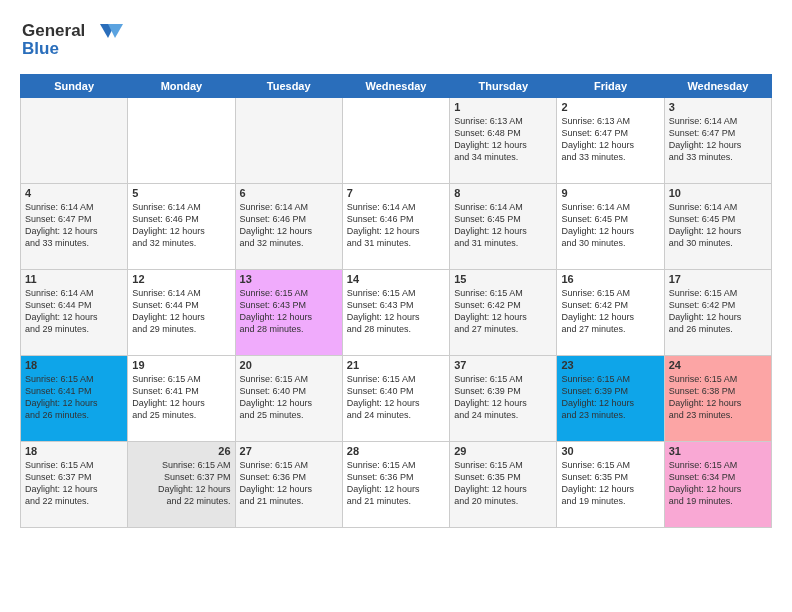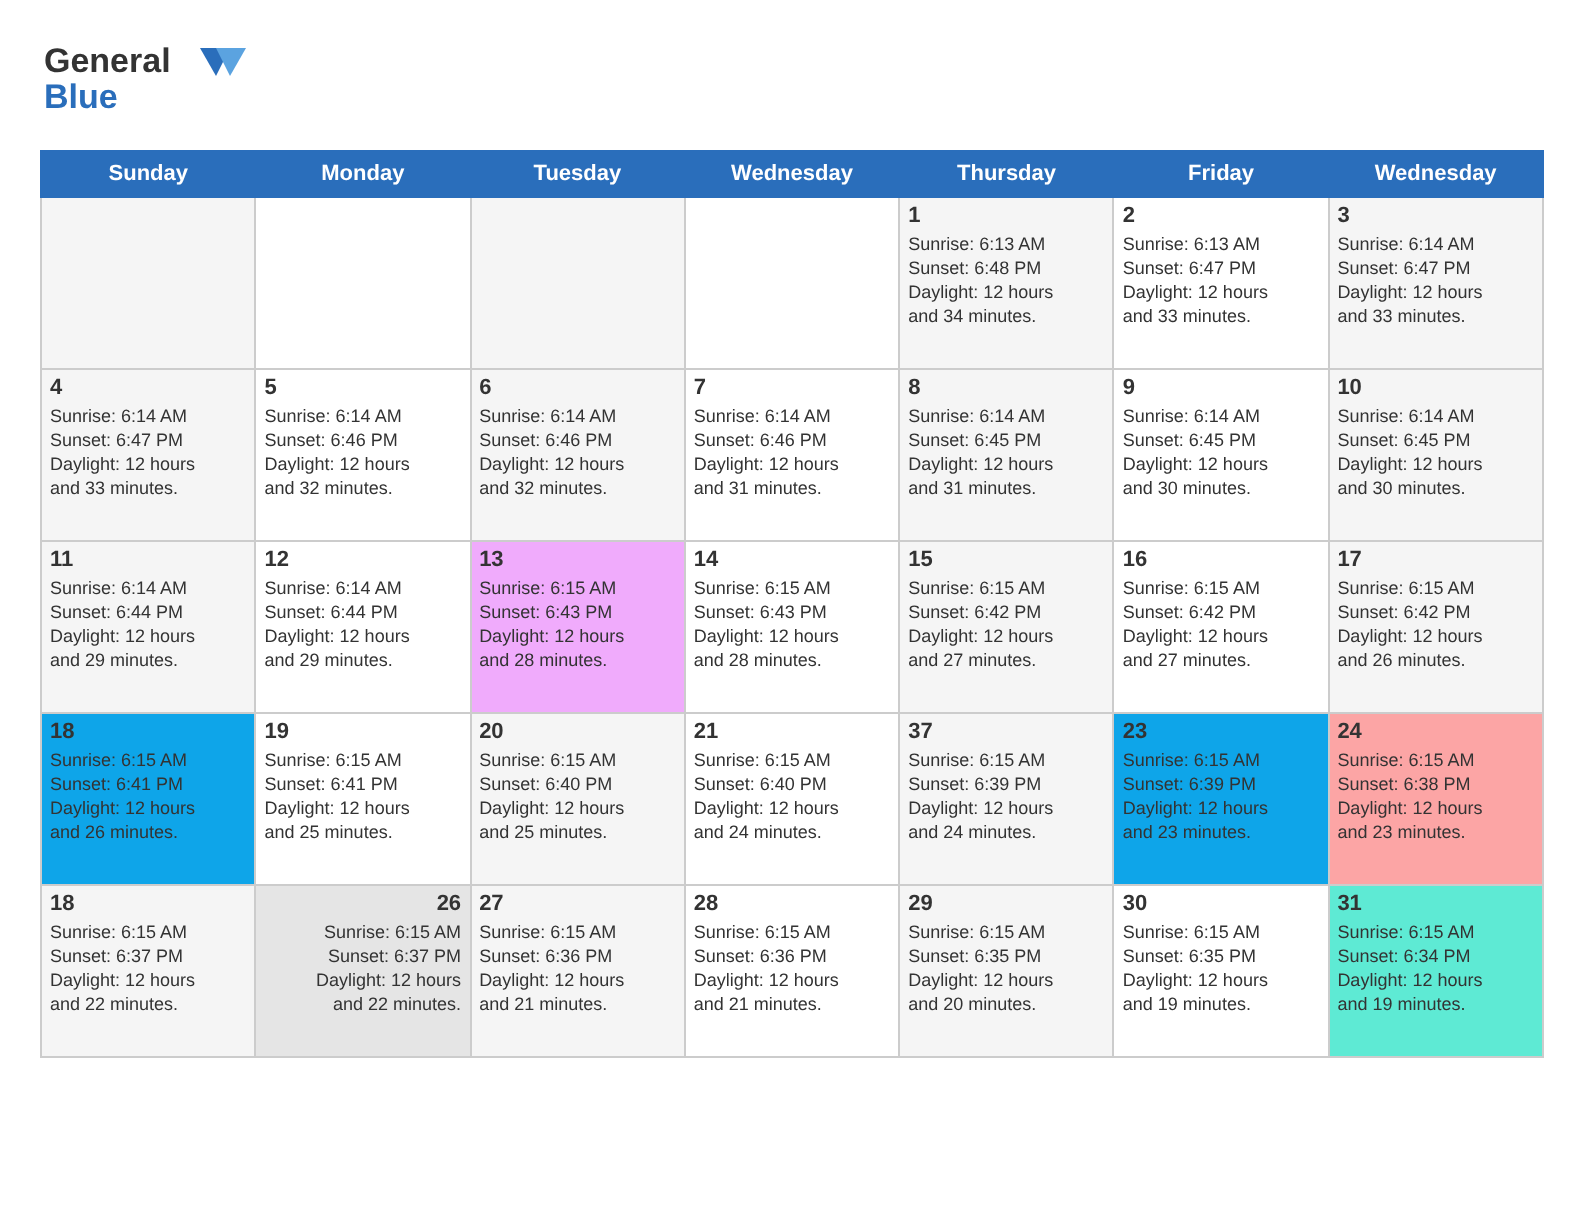--- a/index.html
+++ b/index.html
@@ -330,21 +330,21 @@
 Daylight: 12 hours
 and 20 minutes.</div>
           </td>
           <td style="background: rgb(255, 255, 255);">
             <span class="day-num">30</span>
             <div class="day-info" style="white-space: pre-line;">Sunrise: 6:15 AM
 Sunset: 6:35 PM
 Daylight: 12 hours
 and 19 minutes.</div>
           </td>
-          <td style="background: #5eead4;">
+          <td style="background: #f9a8d4;">
             <span class="day-num">31</span>
             <div class="day-info" style="white-space: pre-line;">Sunrise: 6:15 AM
 Sunset: 6:34 PM
 Daylight: 12 hours
 and 19 minutes.</div>
           </td>
         </tr>
       </tbody>
   </table>
 </div>

